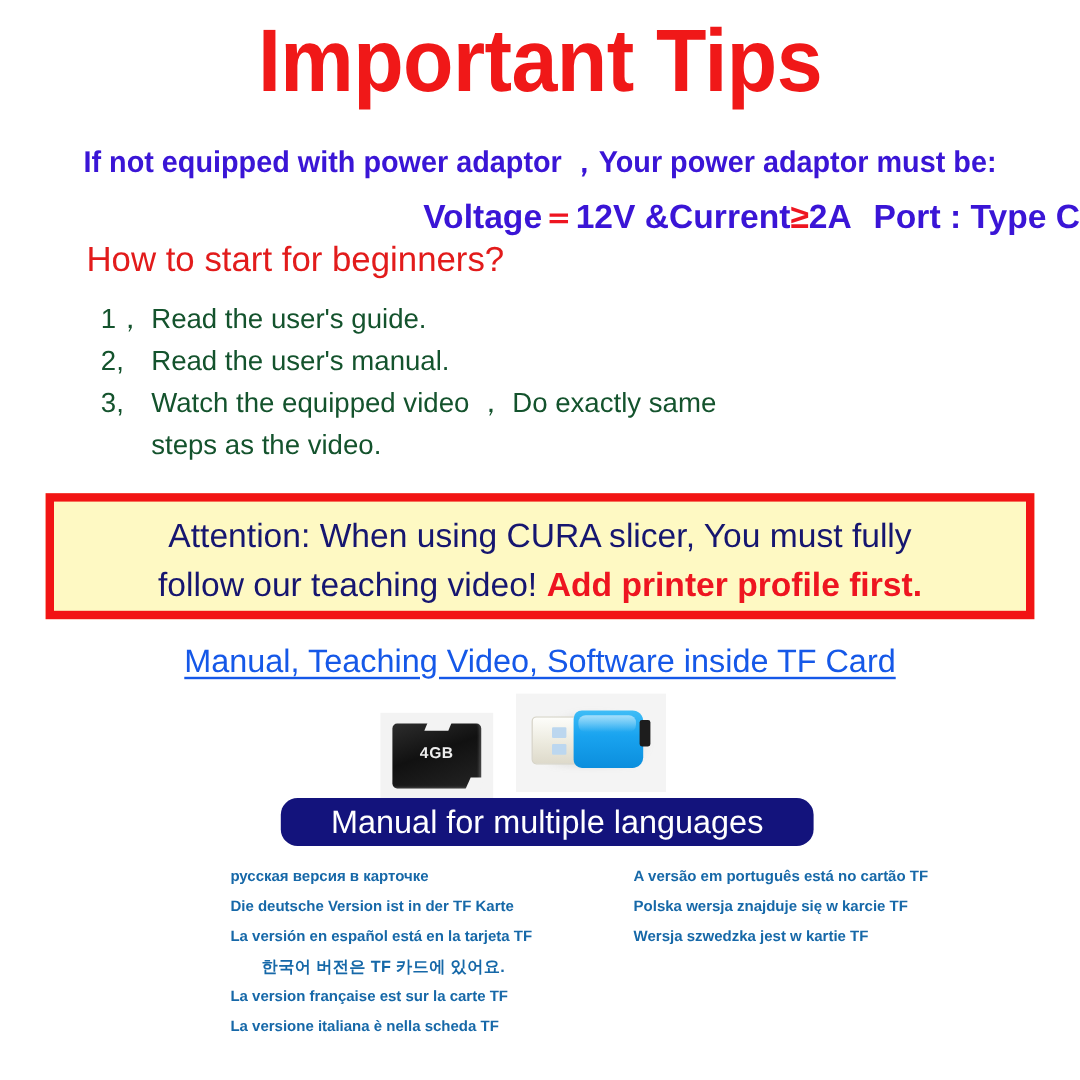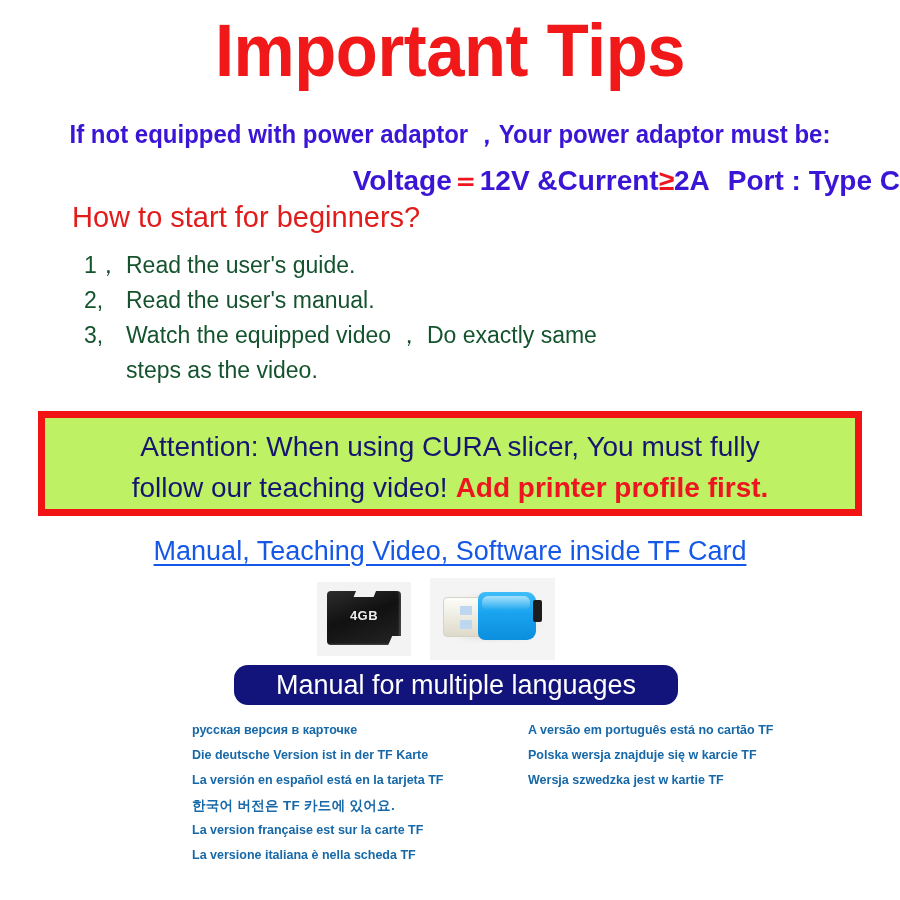--- a/index.html
+++ b/index.html
@@ -102,21 +102,21 @@
 
   
   .attn-box {
     position: absolute;
     left: 38px;
     top: 411px;
     width: 824px;
     height: 105px;
     border: 7px solid #f21414;
     box-sizing: border-box;
-    background: #bef264;
+    background: #fef9c3;
     text-decoration: underline;
   }
   .attn-l1, .attn-l2 {
     position: absolute;
     left: 0;
     width: 100%;
     text-align: center;
     color: #161670;
     font-size: 28px;
     white-space: nowrap;
@@ -149,21 +149,21 @@
     position: absolute;
     top: 578px;
     left: 0;
     width: 900px;
     height: 82px;
   }
 
   .sd-wrap {
     position: absolute;
     left: 317px;
-    top: 4px;
+    top: 16px;
     width: 94px;
     height: 74px;
     background: #f3f3f3;
   }
   .sd-card {
     position: absolute;
     left: 10px;
     top: 9px;
     width: 74px;
     height: 54px;
@@ -292,20 +292,21 @@
   .lang-item {
     color: #1668a8;
     font-size: 12.5px;
     font-weight: bold;
     line-height: 25px;
     white-space: nowrap;
   }
   .lang-item.ko {
     font-size: 13.5px;
     letter-spacing: 0.3px;
+    margin-left: 26px;
   }
 </style>
 </head>
 <body>
 
 <div class="page">
 
   <div class="title">Important Tips</div>
 
   <div class="adaptor-line1">If not equipped with power adaptor ，Your power adaptor must be:</div>

